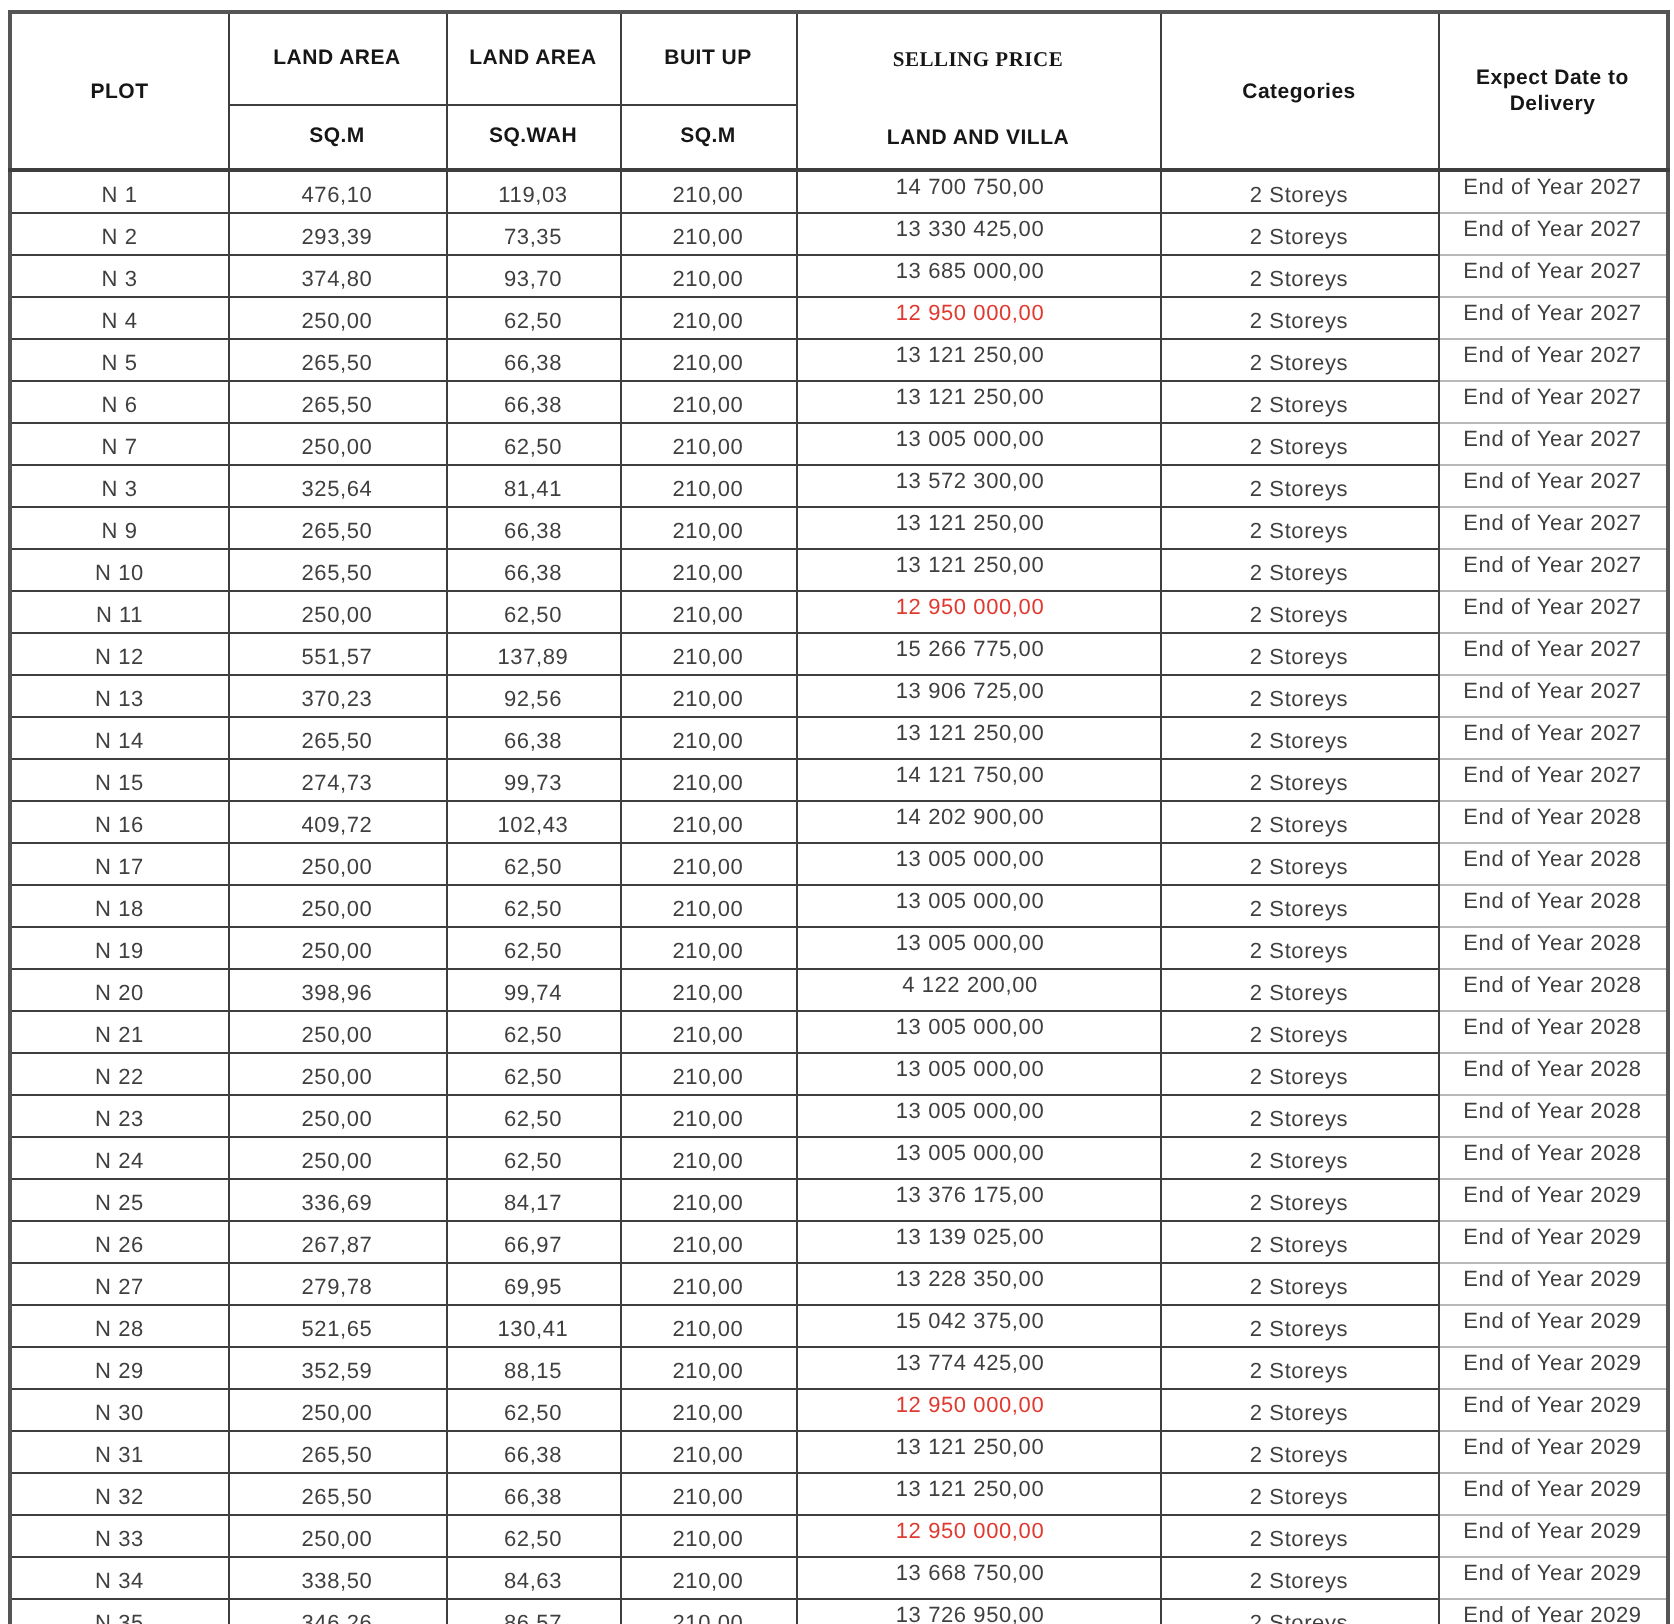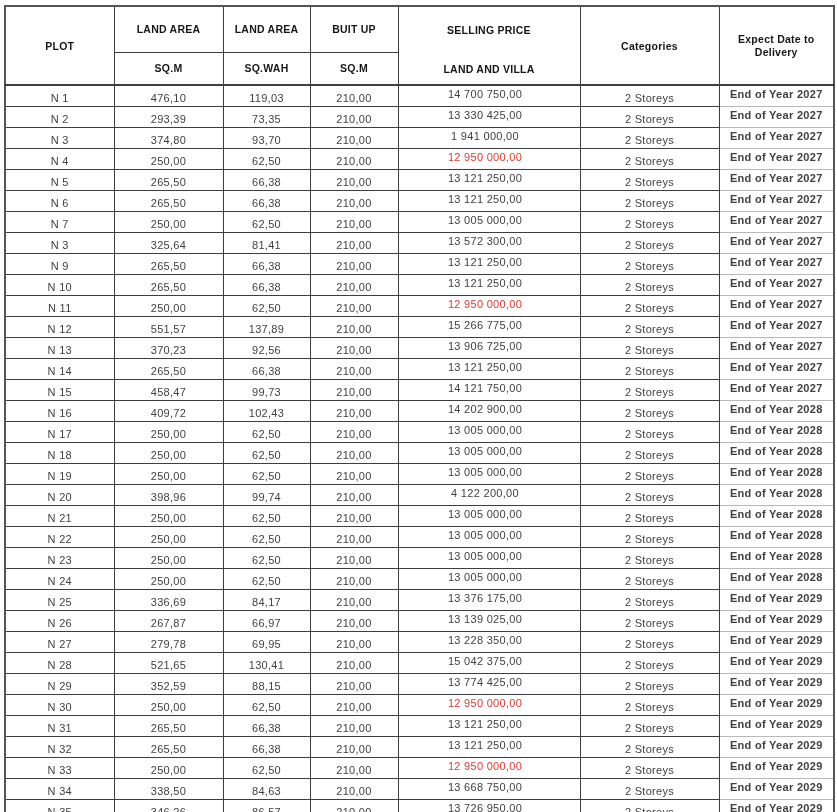--- a/index.html
+++ b/index.html
@@ -37,21 +37,21 @@
     vertical-align:middle;
     padding:0;
     background:#fff;
   }
   tr.h1 th{height:44px;}
   tr.h2 th{height:31px;}
   
   tr.h2 th, th.rs{border-bottom:2px solid var(--bord);}
   
   th.sp{padding:0;}
-  th.sp .sp-top{height:46px;display:flex;align-items:center;justify-content:center;}
+  th.sp .sp-top{height:46px;display:flex;align-items:center;justify-content:center;font-family:Liberation Serif, serif;}
   th.sp .sp-bot{height:31px;display:flex;align-items:center;justify-content:center;}
   th.c-due span{display:inline-block;white-space:normal;width:104px;line-height:13px;}
   tbody td{
     color:var(--ink);
     font-size:11px;
     letter-spacing:.3px;
     height:18px;
     line-height:12px;
     vertical-align:bottom;
     padding:0 0 2px 0;
@@ -60,21 +60,20 @@
   tbody td.price{
     text-align:center;
     padding:2px 8px 0 0;
     vertical-align:top;
   }
   tbody td.due{
     vertical-align:top;
     padding:2px 0 0 0;
     border-top-color:var(--light);
     border-bottom-color:var(--light);
-    font-weight:bold;
   }
   tbody td.red{color:var(--red);margin-left:47px;}
 </style>
 </head>
 <body>
 
 <div class="page">
   <table class="plots">
     <colgroup>
       <col style="width:109px">
@@ -123,21 +122,21 @@
           <td class="num">210,00</td>
           <td class="price">13 330 425,00</td>
           <td class="cat">2 Storeys</td>
           <td class="due">End of Year 2027</td>
         </tr>
         <tr>
           <td class="plot">N 3</td>
           <td class="num">374,80</td>
           <td class="num">93,70</td>
           <td class="num">210,00</td>
-          <td class="price">1 941 000,00</td>
+          <td class="price">13 685 000,00</td>
           <td class="cat">2 Storeys</td>
           <td class="due">End of Year 2027</td>
         </tr>
         <tr>
           <td class="plot">N 4</td>
           <td class="num">250,00</td>
           <td class="num">62,50</td>
           <td class="num">210,00</td>
           <td class="price red">12 950 000,00</td>
           <td class="cat">2 Storeys</td>
@@ -228,21 +227,21 @@
           <td class="plot">N 14</td>
           <td class="num">265,50</td>
           <td class="num">66,38</td>
           <td class="num">210,00</td>
           <td class="price">13 121 250,00</td>
           <td class="cat">2 Storeys</td>
           <td class="due">End of Year 2027</td>
         </tr>
         <tr>
           <td class="plot">N 15</td>
-          <td class="num">458,47</td>
+          <td class="num">274,73</td>
           <td class="num">99,73</td>
           <td class="num">210,00</td>
           <td class="price">14 121 750,00</td>
           <td class="cat">2 Storeys</td>
           <td class="due">End of Year 2027</td>
         </tr>
         <tr>
           <td class="plot">N 16</td>
           <td class="num">409,72</td>
           <td class="num">102,43</td>

